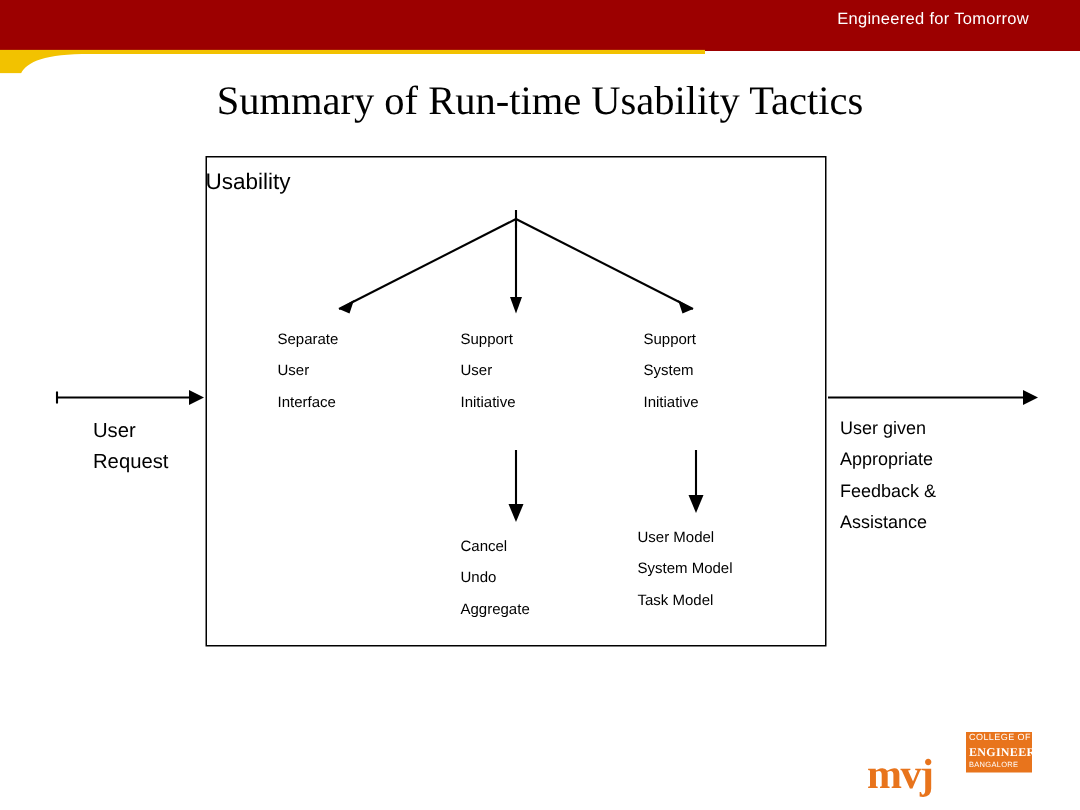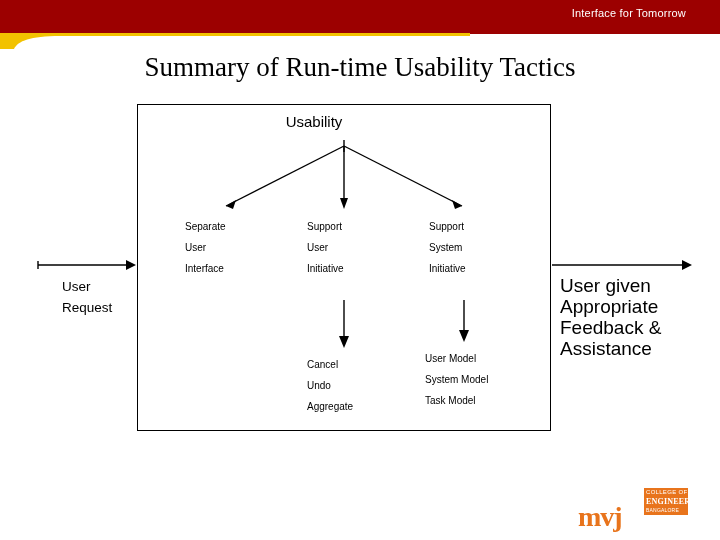--- a/index.html
+++ b/index.html
@@ -66,21 +66,20 @@
     border: 1px solid #000000;
     box-sizing: border-box;
     background: #ffffff;
   }
 
   .usability-label {
     position: absolute;
     left: 137px;
     top: 113px;
     width: 354px;
-    text-align: center;
     font-size: 15px;
     color: #000000;
   }
 
   
   .tblock {
     position: absolute;
     font-size: 10px;
     line-height: 21px;
     color: #000000;
@@ -98,21 +97,21 @@
     top: 276px;
     font-size: 13.5px;
     line-height: 21px;
     color: #000000;
     white-space: pre-line;
   }
   .t-feedback {
     position: absolute;
     left: 560px;
     top: 275px;
-    font-size: 19px;
+    font-size: 12px;
     line-height: 21px;
     color: #000000;
     white-space: pre-line;
   }
 
   
   .arrows {
     position: absolute;
     left: 0;
     top: 0;
@@ -174,21 +173,21 @@
     font-size: 5px;
     color: #ffffff;
     font-family: "Liberation Sans", sans-serif;
     letter-spacing: 0.2px;
   }
 </style>
 </head>
 <body>
 
 <div class="banner"></div>
-<div class="banner-text">Interface for Tomorrow</div>
+<div class="banner-text">Engineered for Tomorrow</div>
 
 <div class="swoosh">
   <svg width="470" height="16" viewBox="0 0 470 16" xmlns="http://www.w3.org/2000/svg">
     <path d="M0,0 L470,0 L470,3 C300,3 140,3 60,3 C30,3 18,8 14,16 L0,16 Z" fill="#f2c200"></path>
     <path d="M0,0 L60,0 C28,0 12,6 8,16 L0,16 Z" fill="#e8741c" opacity="0.0"></path>
   </svg>
 </div>
 
 <div class="title">Summary of Run-time Usability Tactics</div>
 

